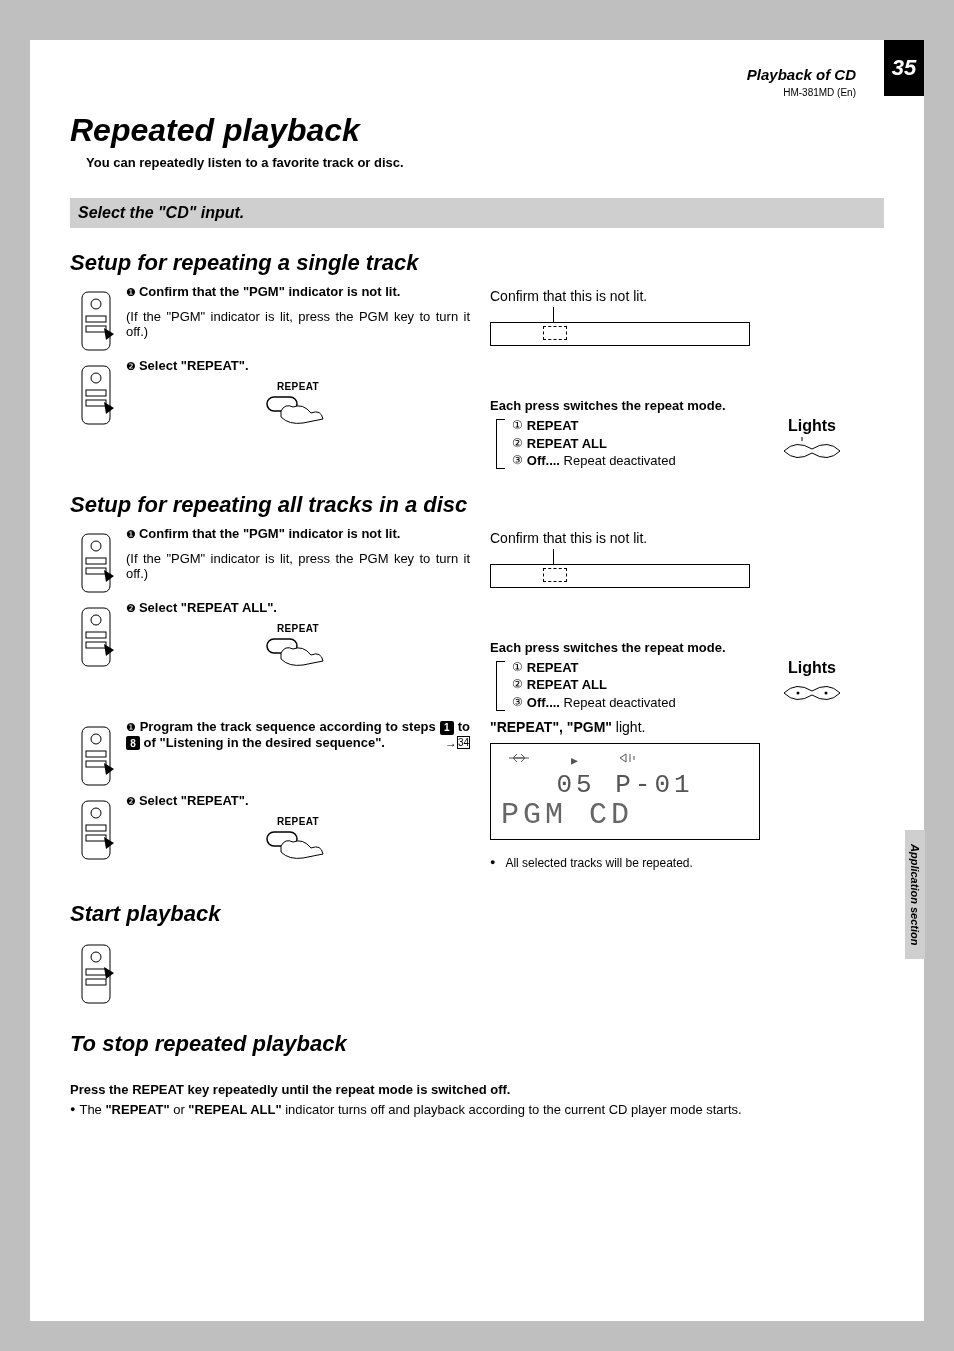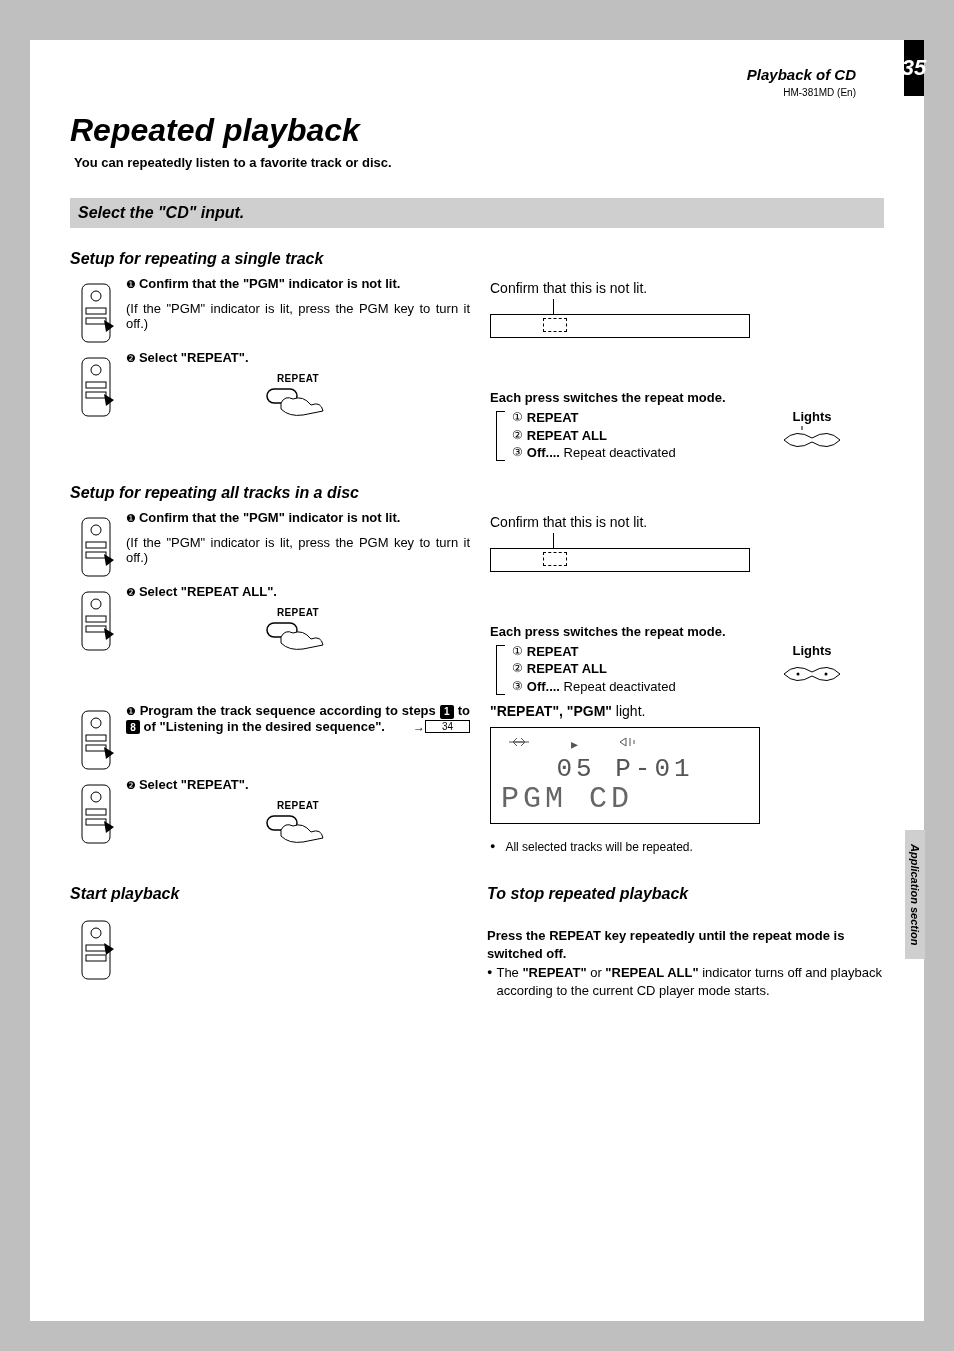--- a/index.html
+++ b/index.html
@@ -15,21 +15,21 @@
     background: #fff;
     width: 100%;
     height: 100%;
     position: relative;
     padding: 30px 40px 30px 40px;
   }
   .black-corner {
     position: absolute;
     top: 0;
     right: 0;
-    width: 20px;
+    width: 40px;
     height: 56px;
     background: #000;
     color: #fff;
     font-size: 22px;
     font-style: italic;
     font-weight: bold;
     display: flex;
     align-items: center;
     justify-content: center;
   }
@@ -50,34 +50,34 @@
   .title {
     font-size: 32px;
     font-weight: bold;
     font-style: italic;
     margin-top: 14px;
   }
   .intro-line {
     font-size: 13px;
     font-weight: bold;
     margin-top: 6px;
-    margin-left: 4px;
+    margin-left: 16px;
   }
   .grey-bar {
     background: #cfcfcf;
     padding: 6px 8px;
     margin-top: 28px;
     font-weight: bold;
     font-style: italic;
     font-size: 16px;
   }
   .sec-head {
     font-weight: bold;
     font-style: italic;
-    font-size: 16px;
+    font-size: 22px;
     margin-top: 22px;
   }
   .row { display: flex; margin-top: 8px; }
   .left-col { width: 400px; }
   .right-col { flex: 1; padding-left: 20px; }
   .step-block { display: flex; margin-bottom: 6px; }
   .remote-ic {
     width: 52px;
     flex-shrink: 0;
     display: flex;
@@ -119,21 +119,21 @@
     width: 24px;
     height: 14px;
     border: 1px dashed #000;
   }
   .mode-head { font-size: 13px; font-weight: bold; margin-top: 4px; }
   .mode-block { display: flex; margin-top: 4px; }
   .mode-list { font-size: 13px; line-height: 1.35; padding-left: 22px; position: relative; }
   .mode-list .li { display: flex; gap: 4px; }
   .mode-list .circ { font-size: 12px; }
   .mode-right { margin-left: auto; padding-right: 40px; text-align: center; }
-  .lights-lbl { font-size: 13px; font-weight: bold; margin-bottom: 2px; }
+  .lights-lbl { font-size: 16px; font-weight: bold; margin-bottom: 2px; }
   .arrow-loop {
     position: absolute;
     left: 6px;
     top: 2px;
     width: 12px;
     height: 50px;
     border-left: 1px solid #000;
   }
   .arrow-loop::before {
     content: '';
@@ -160,40 +160,40 @@
   }
   .seg-line.big { font-size: 30px; color: #666; }
   .icons-top {
     display: flex;
     gap: 40px;
     padding: 2px 6px 4px 6px;
     font-size: 14px;
   }
   .bullet-row { display:flex; gap:6px; font-size:12px; margin-top:16px; }
   .bullet-dot::before { content:'●'; font-size:9px; position:relative; top:-2px; margin-right:4px; }
-  .two-col-bottom { display:flex; margin-top:30px; gap:20px; }
+  .two-col-bottom { display:flex; margin-top:30px; gap:20px;flex-direction:column; }
   .col-b { flex:1; }
   .stop-body { font-size:13px; margin-top:24px; line-height:1.35; }
   .stop-body .bline { display:flex; }
   .side-tab {
     position: absolute;
     right: -1px;
     top: 790px;
     writing-mode: vertical-rl;
     font-size: 11px;
     font-style: italic;
     font-weight: bold;
     background: #cfcfcf;
     padding: 14px 4px;
   }
   .page-ref {
     display:inline-block;
     border:1px solid #000;
     font-size:10px;
-    padding:0 16px;
+    padding:0 0;
     line-height:1.1;
     vertical-align:1px;
   }
   .arrow-small { font-size:12px; }
   .circ-num {
     display:inline-flex;
     width:14px; height:14px;
     background:#000; color:#fff;
     border-radius:2px;
     font-size:10px;

